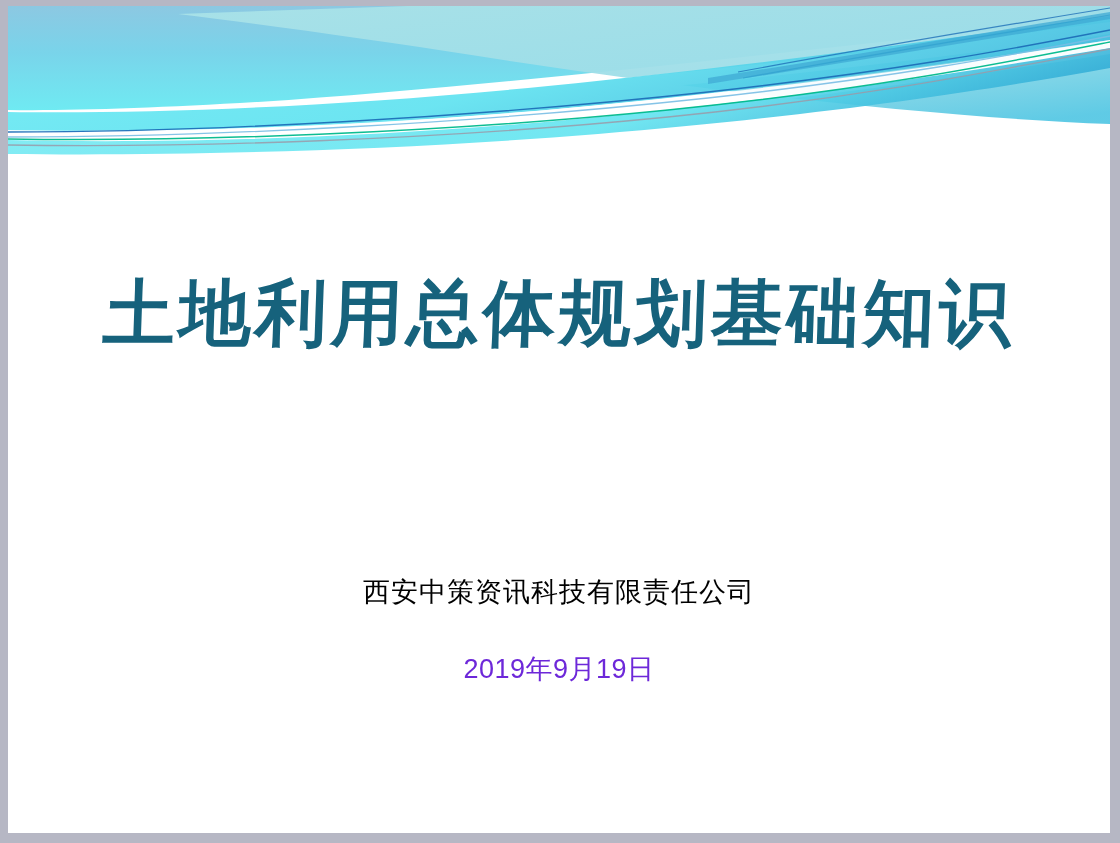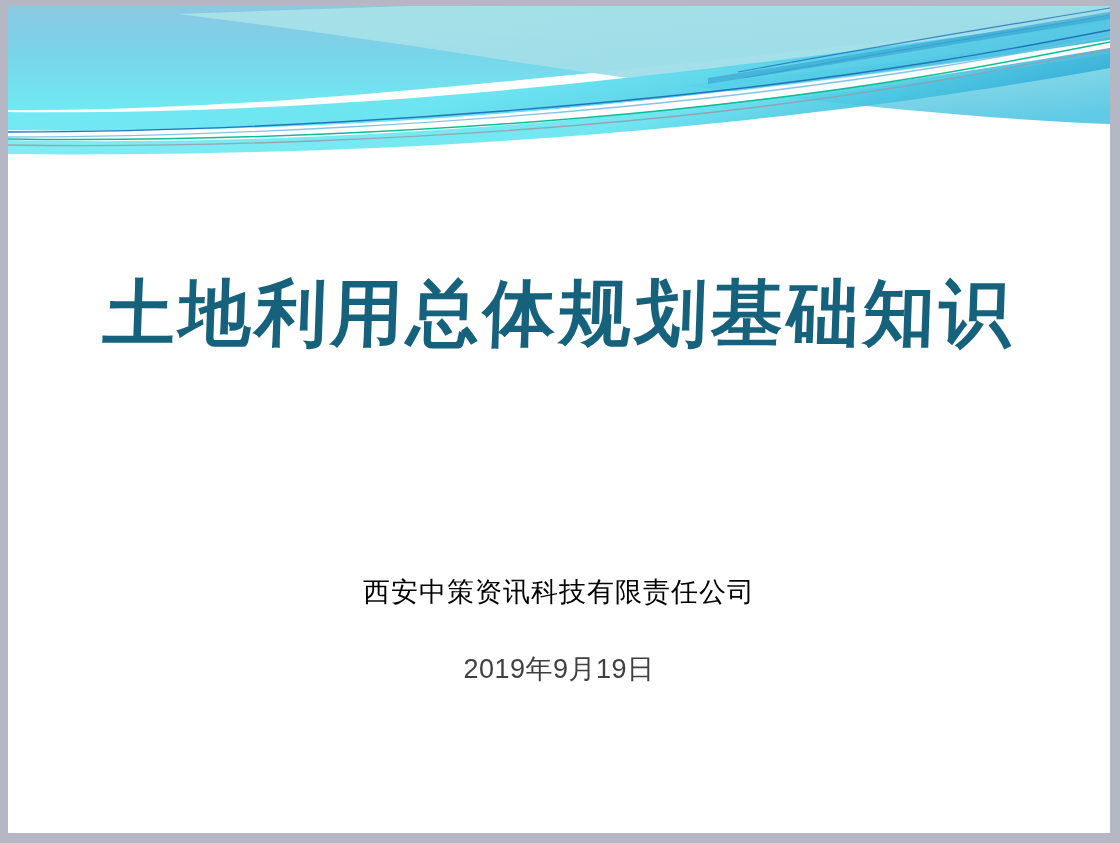--- a/index.html
+++ b/index.html
@@ -81,21 +81,21 @@
     font-weight: normal;
     color: #000000;
     line-height: 1.2;
     margin: 0;
     letter-spacing: 1px;
   }
   #slide-date {
     font-family: "Liberation Sans", sans-serif;
     font-size: 27px;
     font-weight: normal;
-    color: #404040;
+    color: #6d28d9;
     line-height: 1.2;
     margin: 45px 0 0 0;
     letter-spacing: 0.5px;
   }
 </style>
 </head>
 <body>
 
 <div id="slide-frame">
 

